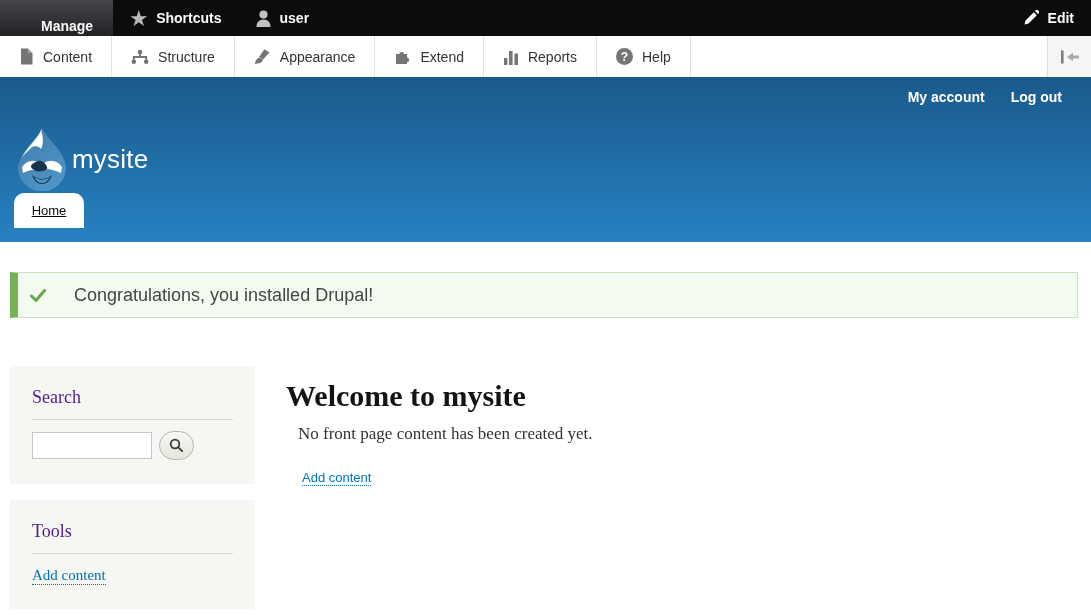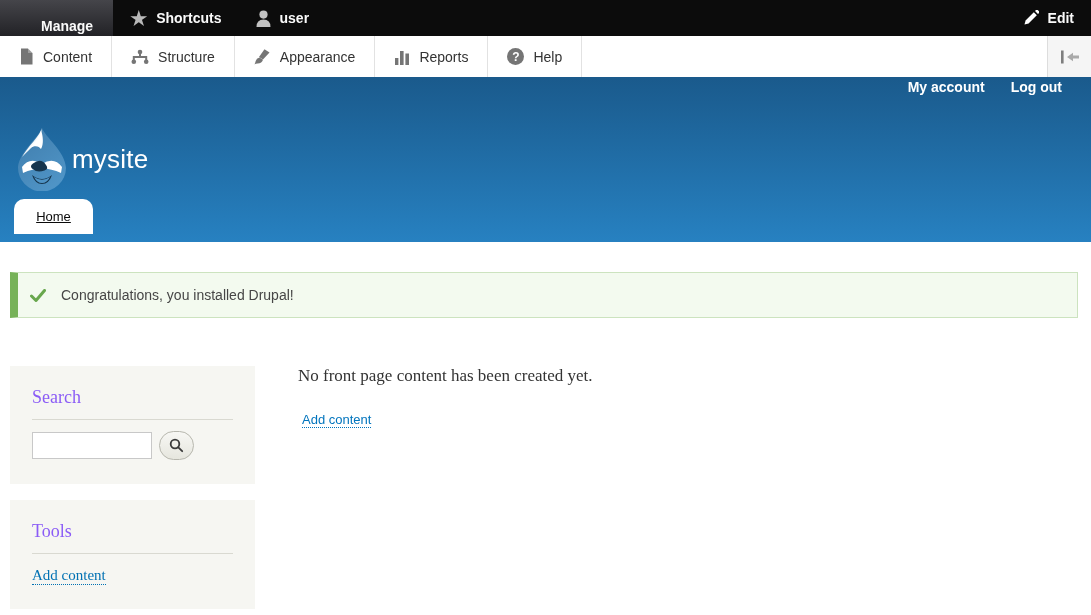--- a/index.html
+++ b/index.html
@@ -49,58 +49,58 @@
     color: #fff; font-size: 12px; font-weight: bold;
     display: inline-flex; align-items: center; justify-content: center;
   }
 
   
   .site-header {
     height: 165px; position: relative; color: #fff;
     background: linear-gradient(#1a5a8c, #2781c1);
   }
   .header-links {
-    position: absolute; top: 2px; right: 29px;
+    position: absolute; top: 12px; right: 29px;
     display: flex; gap: 26px; font-size: 14px; font-weight: bold;
   }
   .header-links a { color: #fff; text-decoration: none; cursor: pointer; }
   .branding {
     position: absolute; top: 50px; left: 12px;
     display: flex; align-items: center; 
   }
   .site-name { font-size: 26px; color: #fff; letter-spacing: 0.2px; }
   .home-tab {
-    position: absolute; bottom: 8px; left: 14px;
-    width: 79px; height: 35px; background: #fff;
+    position: absolute; bottom: 14px; left: 14px;
+    width: 70px; height: 35px; background: #fff;
     border-radius: 10px 10px 0 0;
     display: flex; align-items: center; justify-content: center;
     font-size: 13px; color: #0a0a0a; cursor: pointer; text-decoration: underline;
   }
 
   
   .status-message {
     margin: 30px 13px 0 10px;
     background: #f3faef;
     border: 1px solid #cce3bf;
     border-left: 8px solid #77b259;
     height: 46px;
-    display: flex; align-items: center; gap: 15px;
+    display: flex; align-items: center; gap: 28px;
     padding-left: 12px;
-    font-size: 14px; color: #464646;
+    font-size: 18px; color: #464646;
   }
 
   
   .layout { display: flex; margin-top: 48px; padding: 0 10px; }
   .sidebar { width: 245px; flex-shrink: 0; }
   .block {
     background: #f6f6f2; padding: 21px 22px 24px; margin-bottom: 16px;
   }
   .block-title {
     font-family: "Liberation Serif", serif; font-weight: normal;
-    font-size: 18px; color: #8b5cf6; margin: 0;
+    font-size: 18px; color: #4c1d95; margin: 0;
     padding-bottom: 11px; border-bottom: 1px solid #d9d9d1;
   }
   .search-row { display: flex; align-items: center; gap: 7px; margin-top: 11px; }
   .search-input {
     width: 120px; height: 27px; border: 1px solid #c8c8c8;
     background: #fff; padding: 0 6px; font-size: 13px;
   }
   .search-btn {
     width: 35px; height: 29px; border-radius: 15px;
     background: linear-gradient(#f7f7f4, #e6e6de);
@@ -189,20 +189,28 @@
     <span>Structure</span>
   </div>
   <div class="tb-tab">
     <span class="icon">
       <svg width="17" height="17" viewBox="0 0 17 17">
           <path d="M10.5 1.2 l5 3.2 -6.5 7 -4 -2.5 Z" fill="#757575"></path>
           <path d="M5.5 9.5 l3.5 2.3 q-1 3.5 -5.5 3.8 q-2 0.2 -3 1 q0.8 -2 1.2 -3.5 q0.7 -3 3.8 -3.6 Z" fill="#757575"></path>
         </svg>
     </span>
     <span>Appearance</span>
+  </div>
+  <div class="tb-tab">
+    <span class="icon">
+      <svg width="17" height="17" viewBox="0 0 17 17">
+          <path d="M2 6 h3.4 c-0.3 -2.8 4.9 -2.8 4.6 0 H13 v3.4 c2.8 -0.3 2.8 4.9 0 4.6 V16 H2 Z" fill="#757575"></path>
+        </svg>
+    </span>
+    <span>Extend</span>
   </div>
   <div class="tb-tab">
     <span class="icon">
       <svg width="16" height="16" viewBox="0 0 16 16">
           <rect x="1" y="9" width="3.4" height="7" fill="#757575"></rect>
           <rect x="6" y="2" width="3.6" height="14" fill="#757575"></rect>
           <rect x="11.4" y="4.5" width="3.6" height="11.5" fill="#757575"></rect>
         </svg>
     </span>
     <span>Reports</span>
@@ -277,17 +285,18 @@
       </div>
     </div>
 
     <div class="block">
       <h2 class="block-title">Tools</h2>
       <a class="tools-link">Add content</a>
     </div>
   </div>
 
   <div class="main">
+    <h1 class="page-title">Welcome to mysite</h1>
     <p class="empty-text">No front page content has been created yet.</p>
     <a class="main-add-link">Add content</a>
   </div>
 
 </div>
 
 </body></html>

